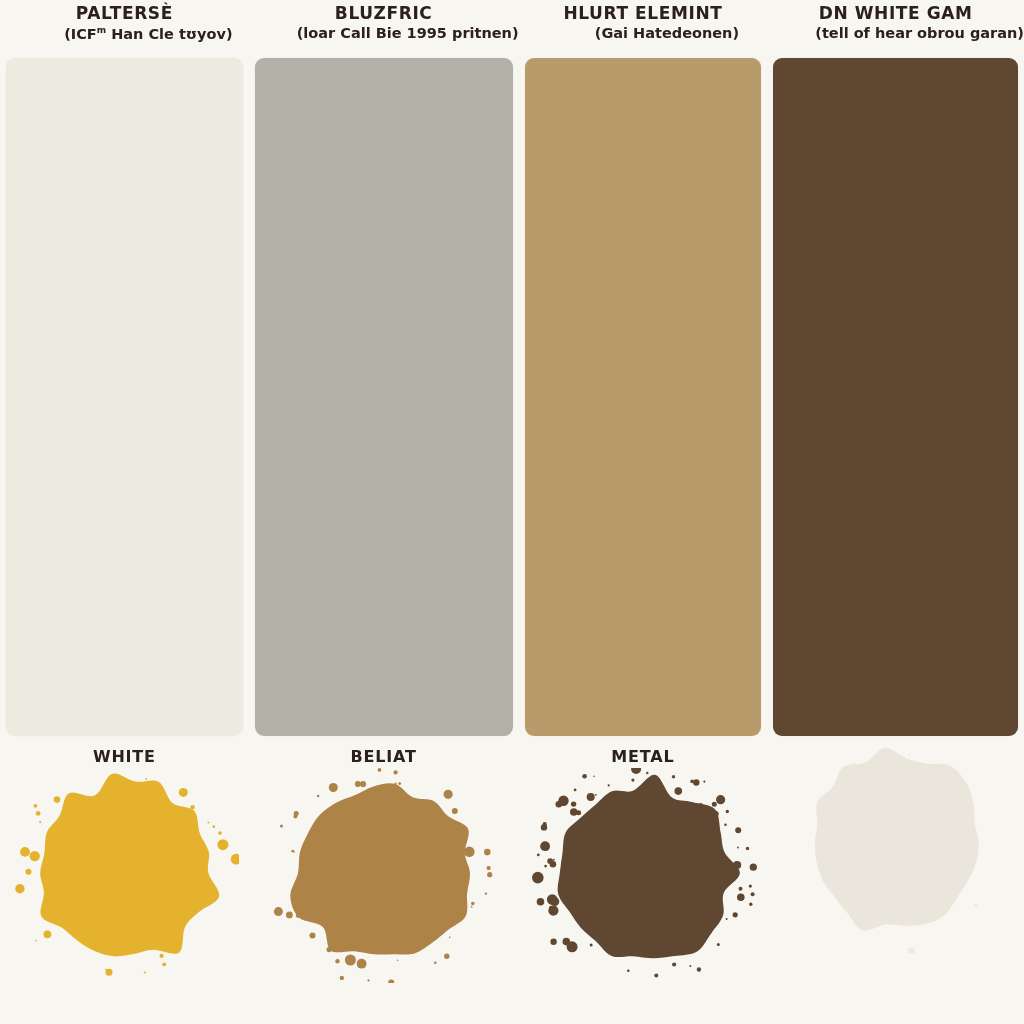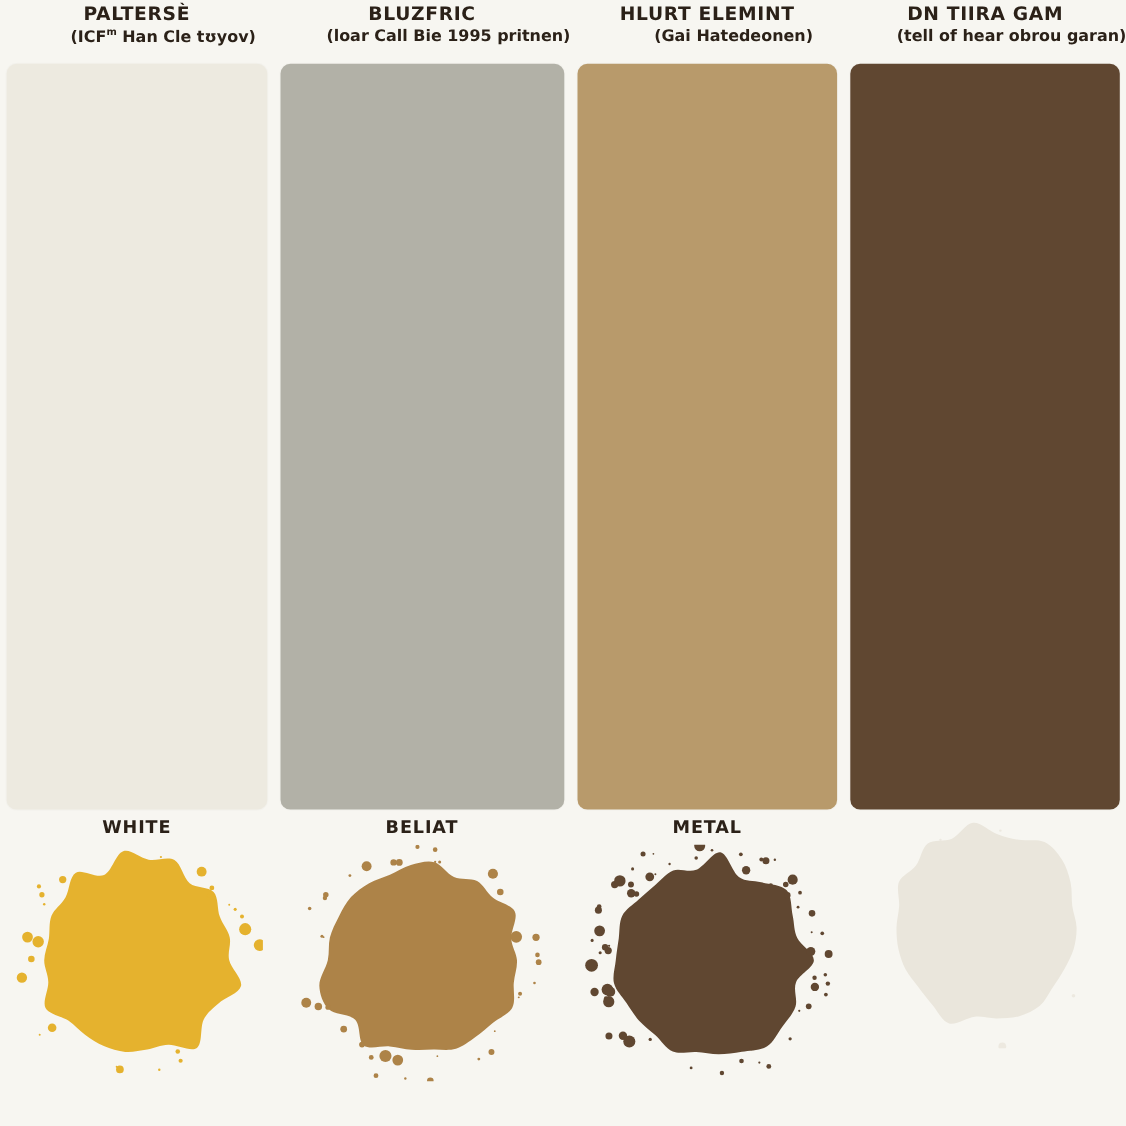--- a/index.html
+++ b/index.html
@@ -44,21 +44,21 @@
     display:flex;align-items:stretch;justify-content:center;
     padding:0 6px;
   }
   .swatch{
     width:100%;
     border-radius:9px;
     box-shadow:0 0 0 1px rgba(0,0,0,0.015);
   }
   
   .blabel-cell{
-    display:flex;align-items:center;justify-content:center;
+    display:flex;align-items:flex-end;justify-content:center;
   }
   .blabel{
     font-size:16px;
     font-weight:700;
     letter-spacing:0.8px;
     color:#2B2118;
     white-space:nowrap;
   }
   
   .blob-cell{
@@ -83,21 +83,21 @@
   </div>
   <div class="hdr">
     <div class="hdr-title">BLUZFRIC</div>
     <div class="hdr-sub">(loar Call Bie 1995 pritnen)</div>
   </div>
   <div class="hdr">
     <div class="hdr-title">HLURT ELEMINT</div>
     <div class="hdr-sub">(Gai Hatedeonen)</div>
   </div>
   <div class="hdr">
-    <div class="hdr-title">DN TIIRA GAM</div>
+    <div class="hdr-title">DN WHITE GAM</div>
     <div class="hdr-sub">(tell of hear obrou garan)</div>
   </div>
 
   <div class="swatch-cell">
     <div class="swatch" style="background: rgb(237, 234, 224);"></div>
   </div>
   <div class="swatch-cell">
     <div class="swatch" style="background: rgb(178, 177, 167);"></div>
   </div>
   <div class="swatch-cell">

